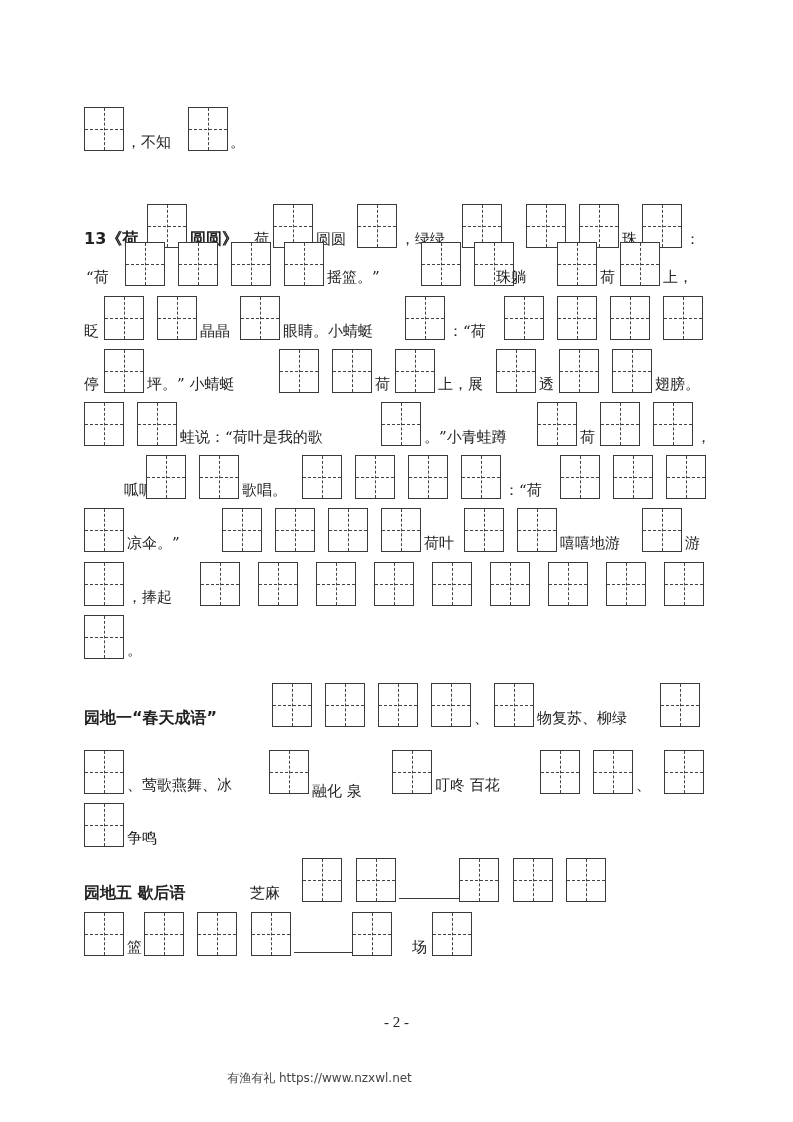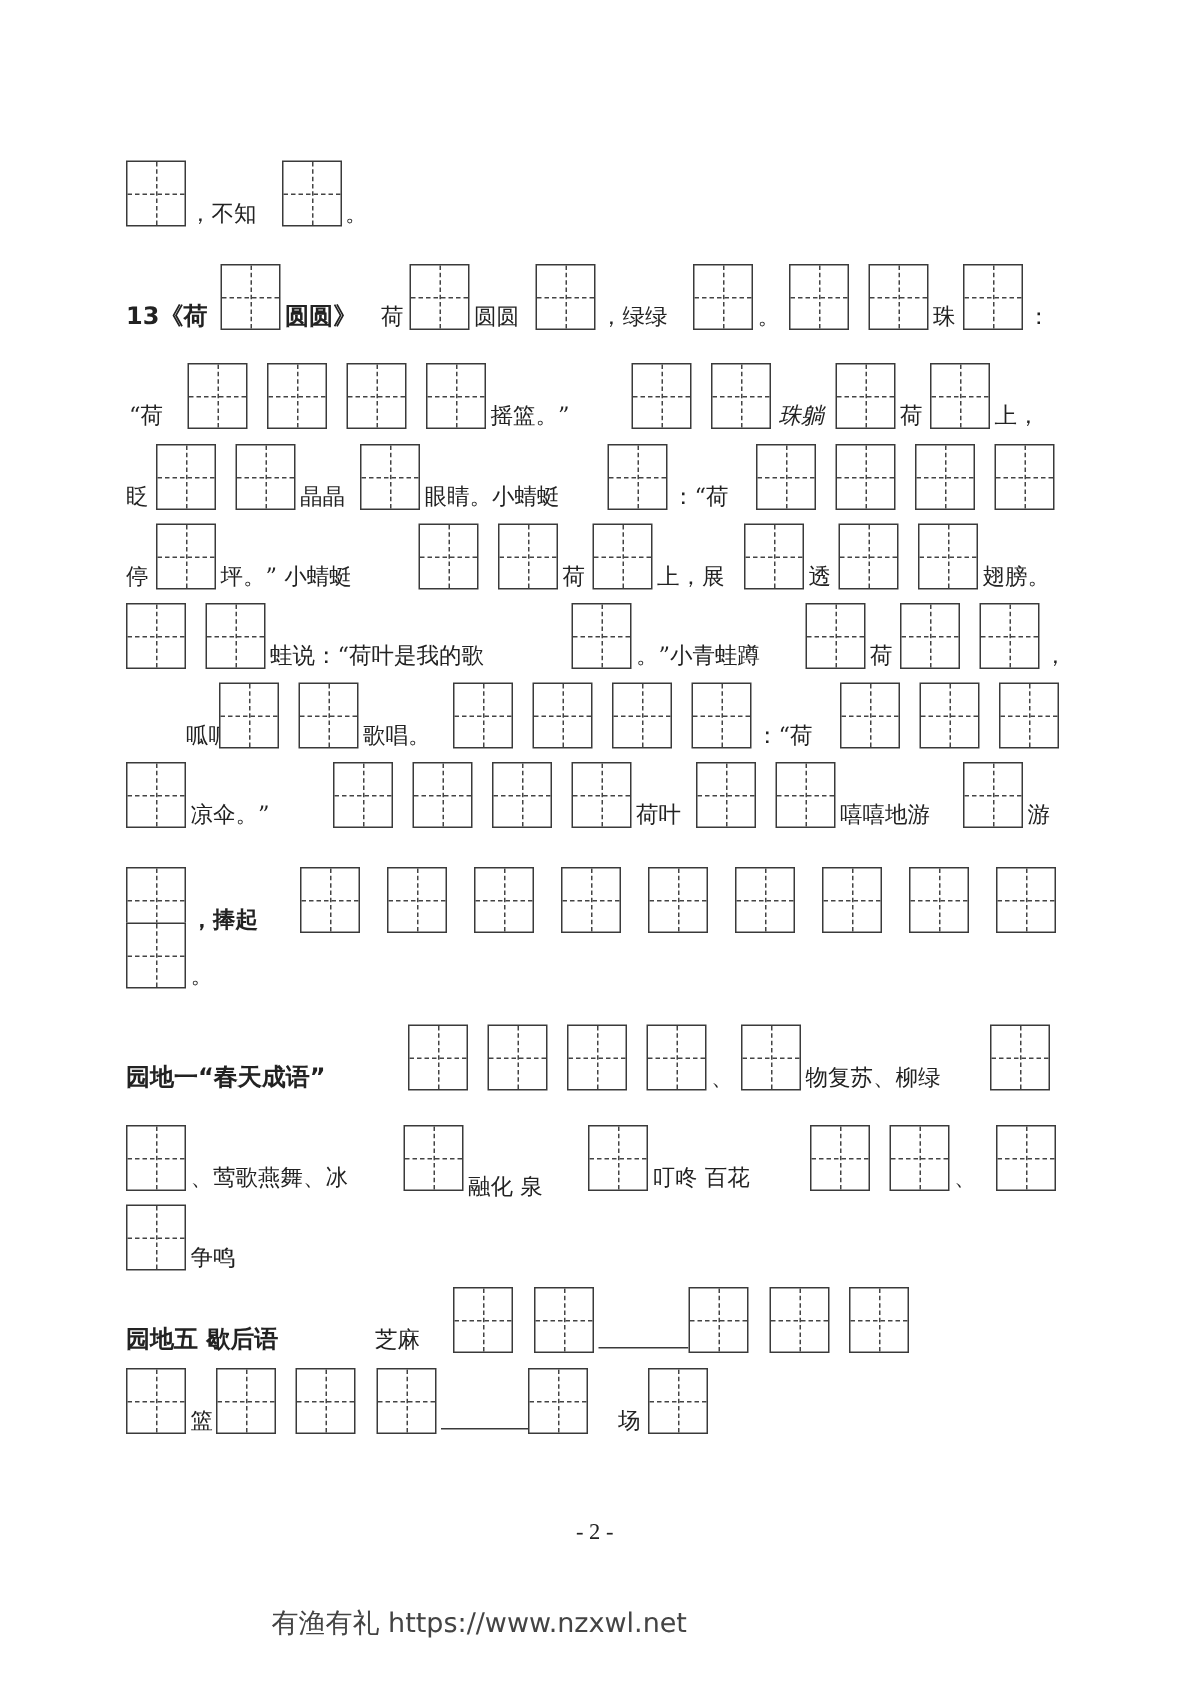--- a/index.html
+++ b/index.html
@@ -9,33 +9,33 @@
   .tok { position: absolute; white-space: nowrap; }
   .txt { font-size: 15px; line-height: 18px; color: #222; }
   .bold { font-weight: bold; font-family: "DejaVu Sans", "Liberation Sans", sans-serif; font-size: 16px; }
   .box { position: absolute; width: 40px; height: 44px; border: 1.5px solid #3a3a3a; box-sizing: border-box; background: #fff; }
   .box::before { content: ""; position: absolute; left: 50%; top: 0; bottom: 0; border-left: 1px dashed #444; }
   .box::after { content: ""; position: absolute; top: 50%; left: 0; right: 0; border-top: 1px dashed #444; }
   .dash { position: absolute; height: 0; border-top: 1.5px solid #3a3a3a; }
   .footer-page { position: absolute; top: 1014px; left: 0; width: 793px; text-align: center;
                  font-family: "Liberation Serif", serif; font-size: 15px; color: #222; }
   .footer-site { position: absolute; top: 1070px; left: 0; width: 639px; text-align: center;
-                 font-family: "DejaVu Sans", "Liberation Sans", sans-serif; font-size: 18px; color: #444; }
+                 font-family: "DejaVu Sans", "Liberation Sans", sans-serif; font-size: 12px; color: #444; }
 </style>
 </head>
 <body>
 
 <div id="page">
     <div class="line" style="top: 107px;">
       <div class="box" style="left: 84px; top: 0px;"></div>
       <div class="tok txt" style="left: 126px; top: 26px;">，不知</div>
       <div class="box" style="left: 188px; top: 0px;"></div>
       <div class="tok txt" style="left: 230px; top: 26px;">。</div>
     </div>
-    <div class="line" style="top: 176px;">
+    <div class="line" style="top: 204px;">
       <div class="tok txt bold" style="left: 84px; top: 26px;">13《荷</div>
       <div class="box" style="left: 147px; top: 0px;"></div>
       <div class="tok txt bold" style="left: 190px; top: 26px;">圆圆》</div>
       <div class="tok txt" style="left: 254px; top: 26px;">荷</div>
       <div class="box" style="left: 273px; top: 0px;"></div>
       <div class="tok txt" style="left: 316px; top: 26px;">圆圆</div>
       <div class="box" style="left: 357px; top: 0px;"></div>
       <div class="tok txt" style="left: 400px; top: 26px;">，绿绿</div>
       <div class="box" style="left: 462px; top: 0px;"></div>
       <div class="tok txt" style="left: 505px; top: 26px;">。</div>
@@ -47,21 +47,21 @@
     </div>
     <div class="line" style="top: 242px;">
       <div class="tok txt" style="left: 86px; top: 26px;">“荷</div>
       <div class="box" style="left: 125px; top: 0px;"></div>
       <div class="box" style="left: 178px; top: 0px;"></div>
       <div class="box" style="left: 231px; top: 0px;"></div>
       <div class="box" style="left: 284px; top: 0px;"></div>
       <div class="tok txt" style="left: 327px; top: 26px;">摇篮。”</div>
       <div class="box" style="left: 421px; top: 0px;"></div>
       <div class="box" style="left: 474px; top: 0px;"></div>
-      <div class="tok txt" style="left: 519px; top: 26px; font-style: italic;">珠躺</div>
+      <div class="tok txt" style="left: 496px; top: 26px;">珠躺</div>
       <div class="box" style="left: 557px; top: 0px;"></div>
       <div class="tok txt" style="left: 600px; top: 26px;">荷</div>
       <div class="box" style="left: 620px; top: 0px;"></div>
       <div class="tok txt" style="left: 663px; top: 26px;">上，</div>
     </div>
     <div class="line" style="top: 296px;">
       <div class="tok txt" style="left: 84px; top: 26px;">眨</div>
       <div class="box" style="left: 104px; top: 0px;"></div>
       <div class="box" style="left: 157px; top: 0px;"></div>
       <div class="tok txt" style="left: 200px; top: 26px;">晶晶</div>
@@ -122,21 +122,21 @@
       <div class="box" style="left: 275px; top: 0px;"></div>
       <div class="box" style="left: 328px; top: 0px;"></div>
       <div class="box" style="left: 381px; top: 0px;"></div>
       <div class="tok txt" style="left: 424px; top: 26px;">荷叶</div>
       <div class="box" style="left: 464px; top: 0px;"></div>
       <div class="box" style="left: 517px; top: 0px;"></div>
       <div class="tok txt" style="left: 560px; top: 26px;">嘻嘻地游</div>
       <div class="box" style="left: 642px; top: 0px;"></div>
       <div class="tok txt" style="left: 685px; top: 26px;">游</div>
     </div>
-    <div class="line" style="top: 578px; font-weight: bold;">
+    <div class="line" style="top: 562px;">
       <div class="box" style="left: 84px; top: 0px;"></div>
       <div class="tok txt" style="left: 127px; top: 26px;">，捧起</div>
       <div class="box" style="left: 200px; top: 0px;"></div>
       <div class="box" style="left: 258px; top: 0px;"></div>
       <div class="box" style="left: 316px; top: 0px;"></div>
       <div class="box" style="left: 374px; top: 0px;"></div>
       <div class="box" style="left: 432px; top: 0px;"></div>
       <div class="box" style="left: 490px; top: 0px;"></div>
       <div class="box" style="left: 548px; top: 0px;"></div>
       <div class="box" style="left: 606px; top: 0px;"></div>

